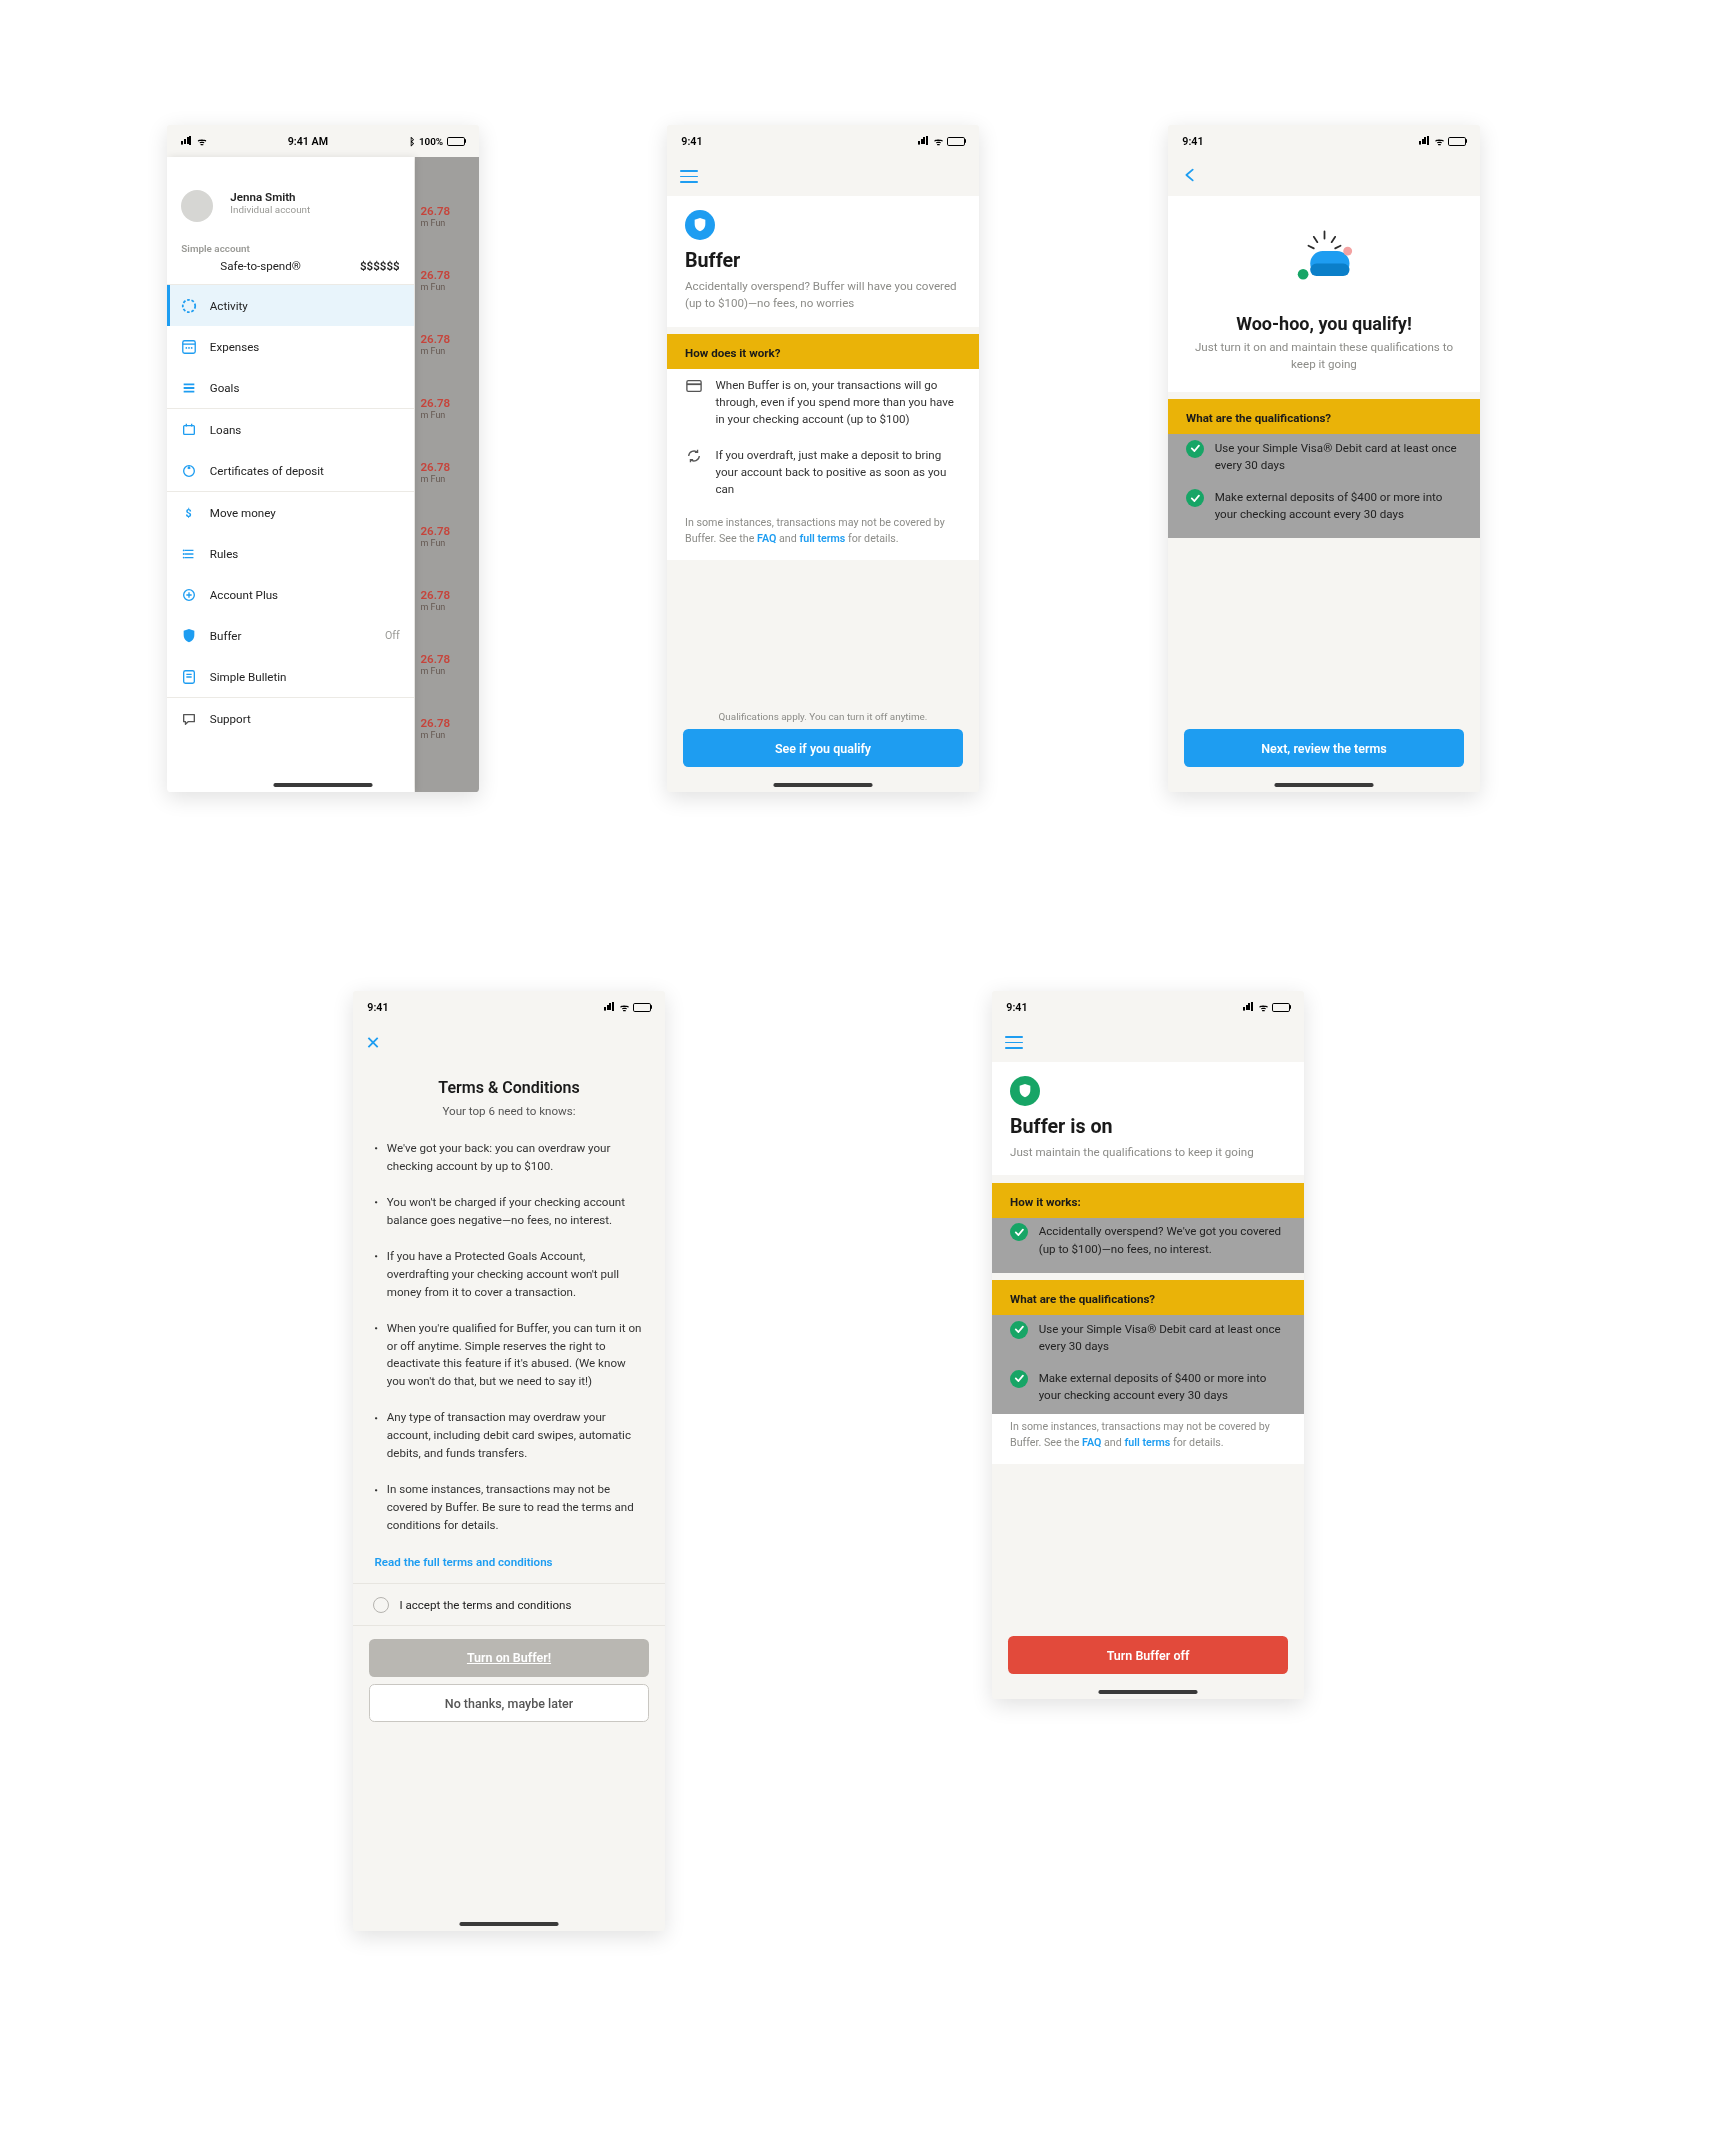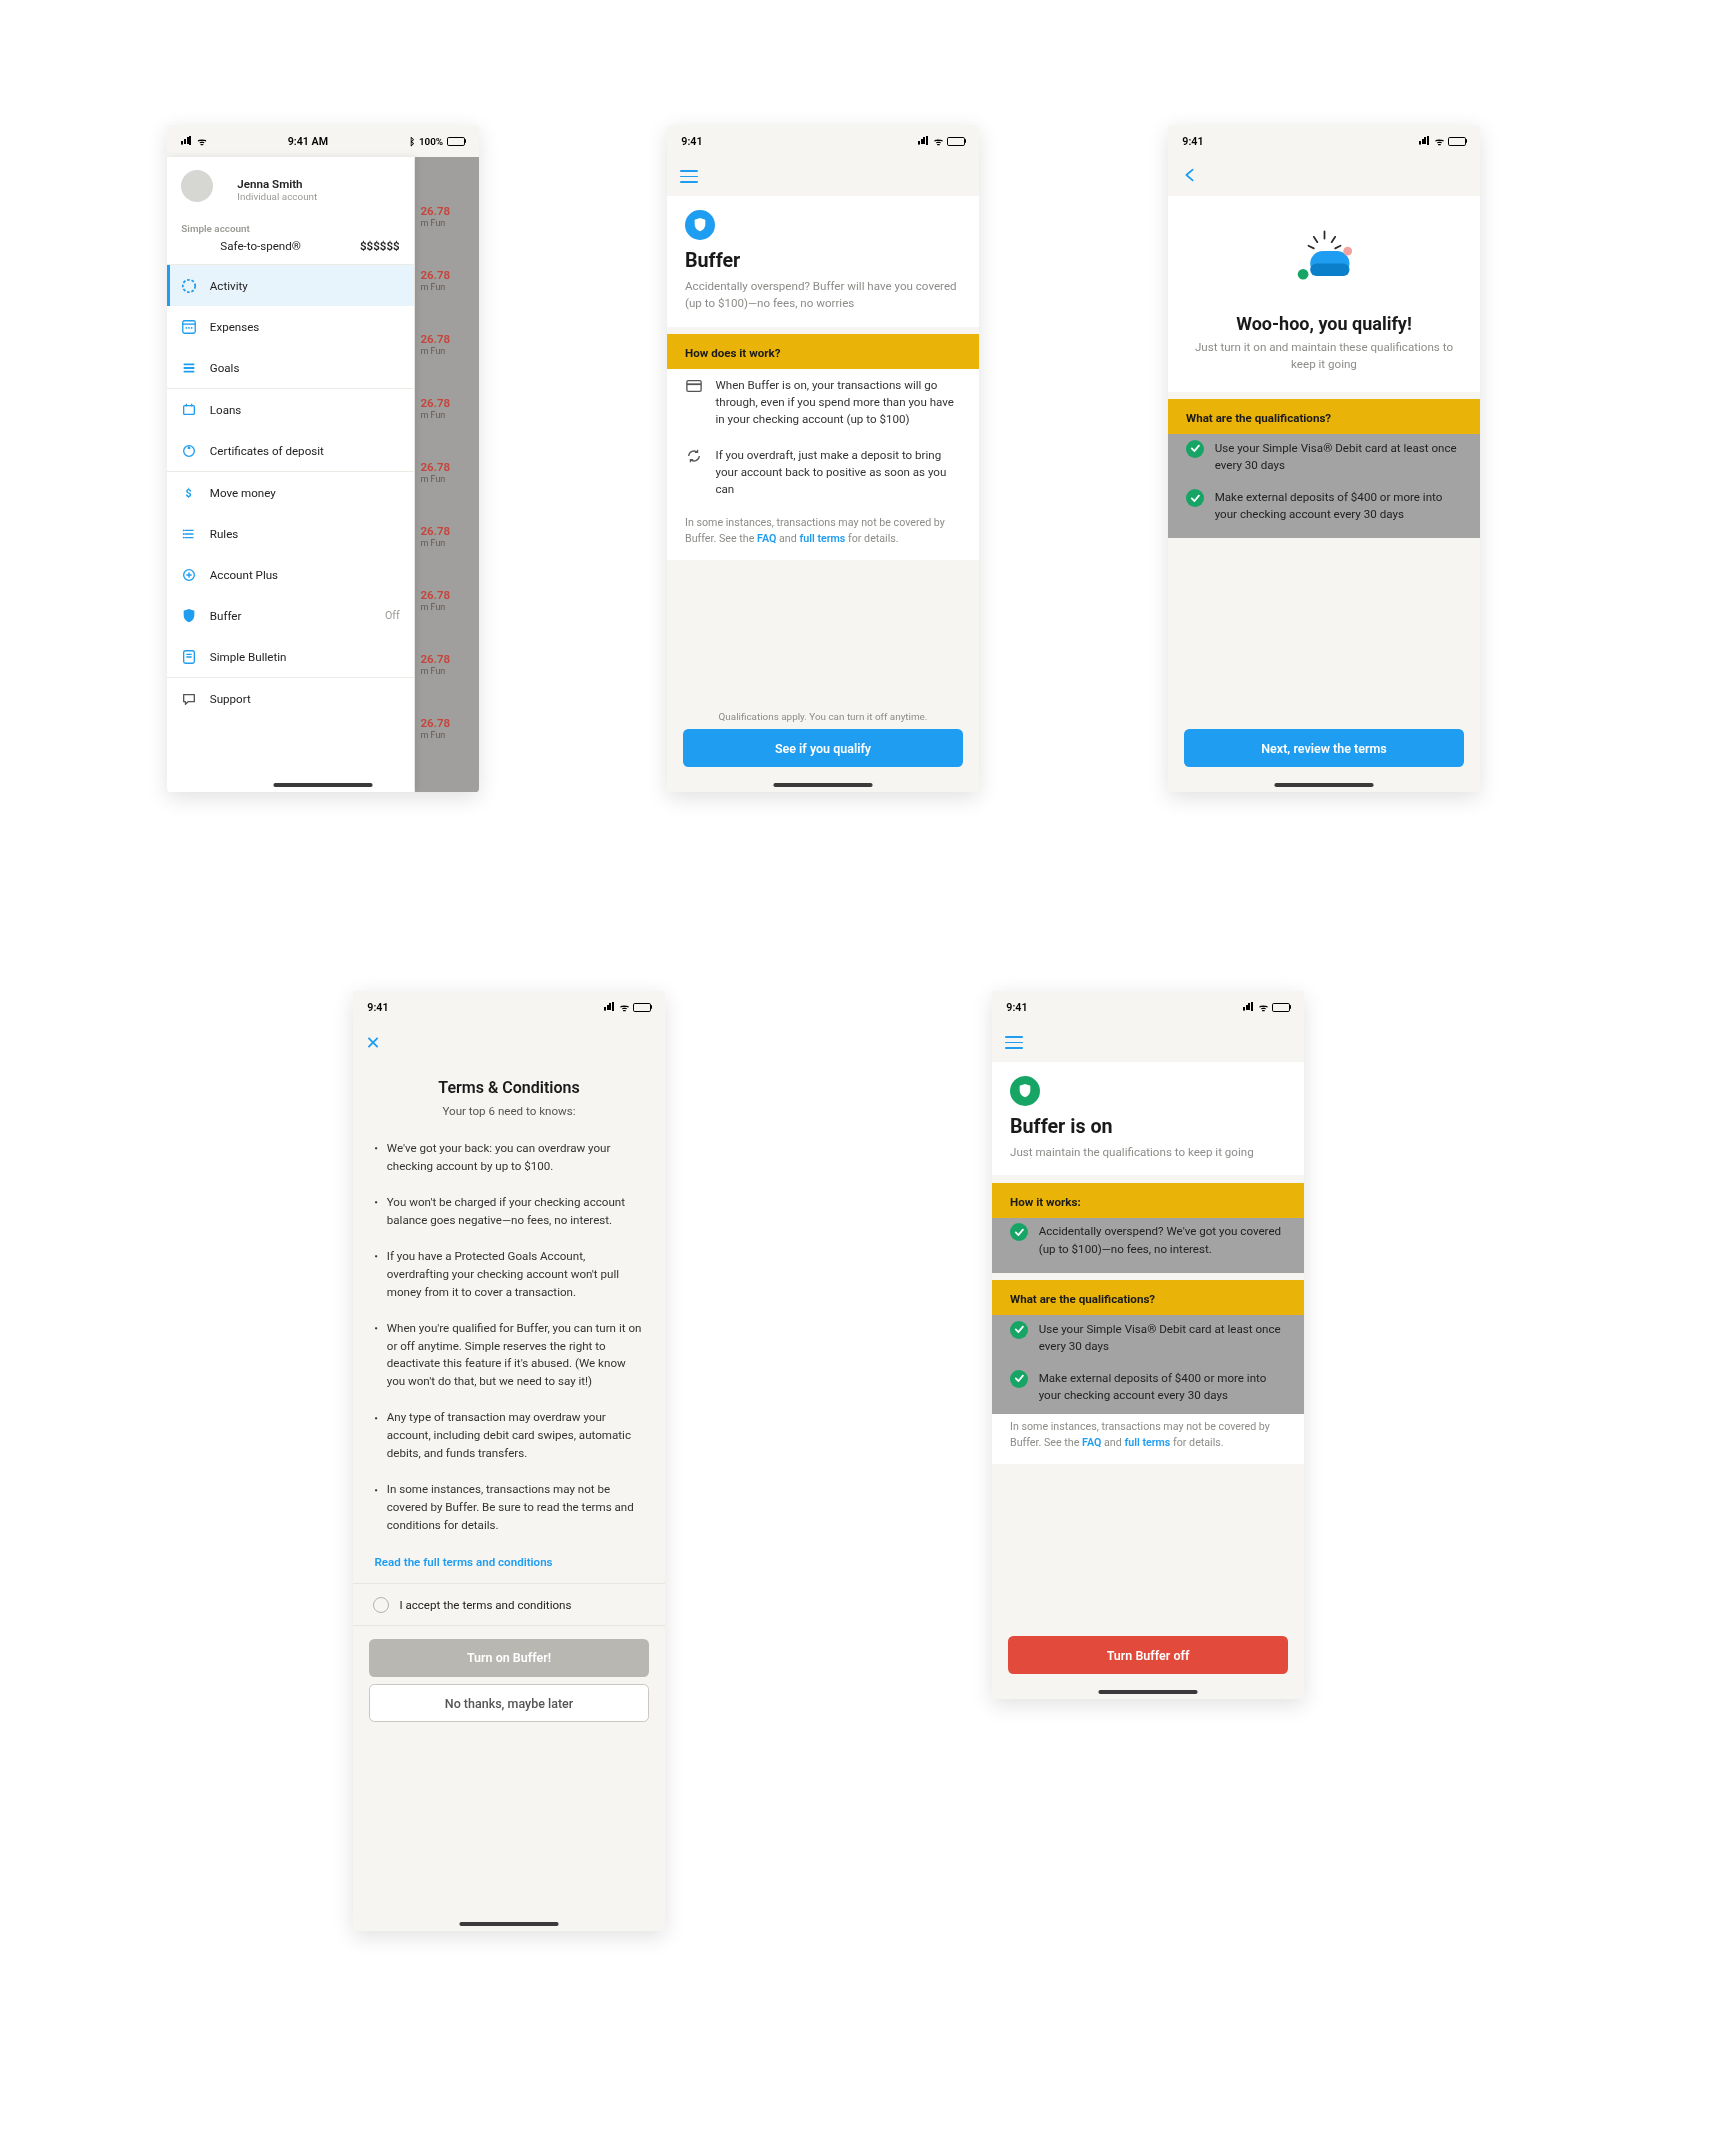--- a/index.html
+++ b/index.html
@@ -52,21 +52,21 @@
     background: rgba(0,0,0,0.35);
   }
   .p1-overlay-item { height:64px; display:flex; flex-direction:column; justify-content:center; align-items:flex-start; padding-left:5.4px; }
   .p1-overlay-amount { color:#c6443b; font-size:11.6px; font-weight:600; }
   .p1-overlay-sub { color:rgba(60,40,30,0.6); font-size:9px; }
   .p1-sidebar {
     position:absolute; left:0; top:0; width:247px; height:100%;
     background:#fff; display:flex; flex-direction:column;
     box-shadow: 1.8px 0 7.2px rgba(0,0,0,0.1);
   }
-  .p1-profile { display:flex; align-items:flex-end; gap:24px; padding:12.5px 14.3px; }
+  .p1-profile { display:flex; align-items:flex-start; gap:17px; padding:12.5px 14.3px;margin-top:20px; }
   .p1-avatar { width:32px; height:32px; border-radius:50%; background:#d6d6d3; }
   .p1-profile .name { font-size:11.6px; font-weight:600; color:#222; }
   .p1-profile .sub { font-size:9.9px; color:#9a9a96; }
   .p1-account { padding:9px 14.3px 10.7px; border-bottom:0.9px solid #eceae5; }
   .p1-account .title { font-size:9.9px; color:#9a9a96; font-weight:600; margin-bottom:5.4px;}
   .p1-account .row { display:flex; justify-content:space-between; align-items:center;margin-left:39px; }
   .p1-account .label { font-size:11.6px; color:#222; }
   .p1-account .value { font-size:11.6px; font-weight:600; color:#222; }
   .p1-group { border-bottom:0.9px solid #eceae5; }
   .p1-item {
@@ -141,21 +141,21 @@
   .bullets { padding:7.2px 21.5px 7.2px; }
   .bullets li { list-style:none; display:flex; gap:9px; padding:9px 0; }
   .bullets li::before { content:"\25CF"; font-size:5.4px; color:#333; margin-top:5.4px;}
   .bullets li span { font-size:11.6px; color:#333; line-height:1.55; }
   .read-full { font-size:11.6px; font-weight:600; color:#1e9df1; padding:3.6px 21.5px 14.3px; }
   .accept-row { display:flex; align-items:center; gap:10.7px; padding:12.5px 19.7px; border-top:0.9px solid #e7e5e0; border-bottom:0.9px solid #e7e5e0; background:#f6f5f2;}
   .accept-row .radio { width:16px; height:16px; border:1.8px solid #b5b3af; border-radius:50%; }
   .accept-row .label { font-size:11.6px; color:#222; }
   .btn-grey {
     margin:12.5px 16px 7.2px; height:38px; border-radius:5.4px; background:#b9b7b2; color:#fff;
-    font-size:12.5px; font-weight:600; display:flex; align-items:center; justify-content:center;
+    font-size:12.5px; font-weight:600; display:flex; align-items:center; justify-content:center;text-decoration:underline;
   }
   .btn-outline {
     margin:0 16px 12.5px; height:38px; border-radius:5.4px; background:#fff; border:0.9px solid #c9c7c2; color:#555;
     font-size:12.5px; font-weight:500; display:flex; align-items:center; justify-content:center;
   }
 
   
   #p5 { left: 992px; top: 991px; height:708px; display:flex; flex-direction:column;}
   #p5 .grow { flex:1; background:#f6f5f2; }
 </style>

